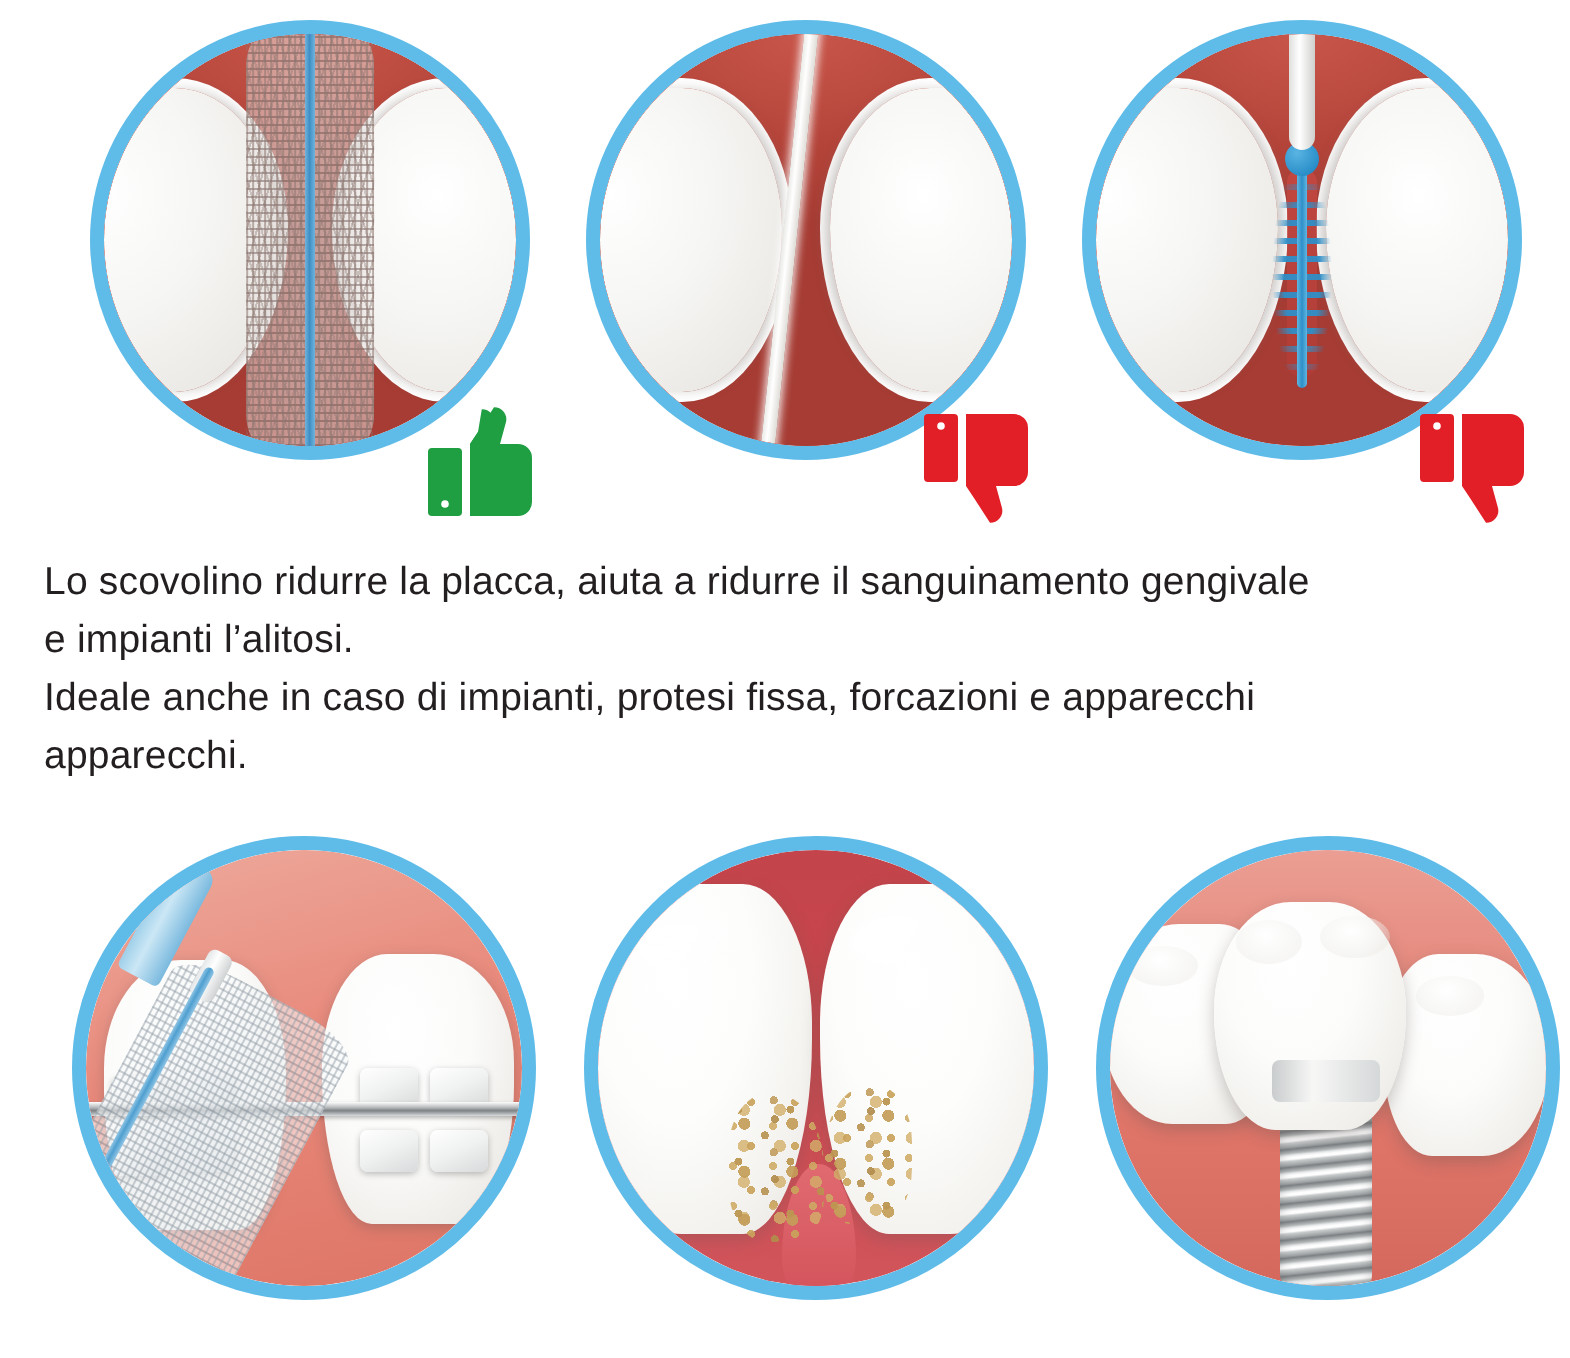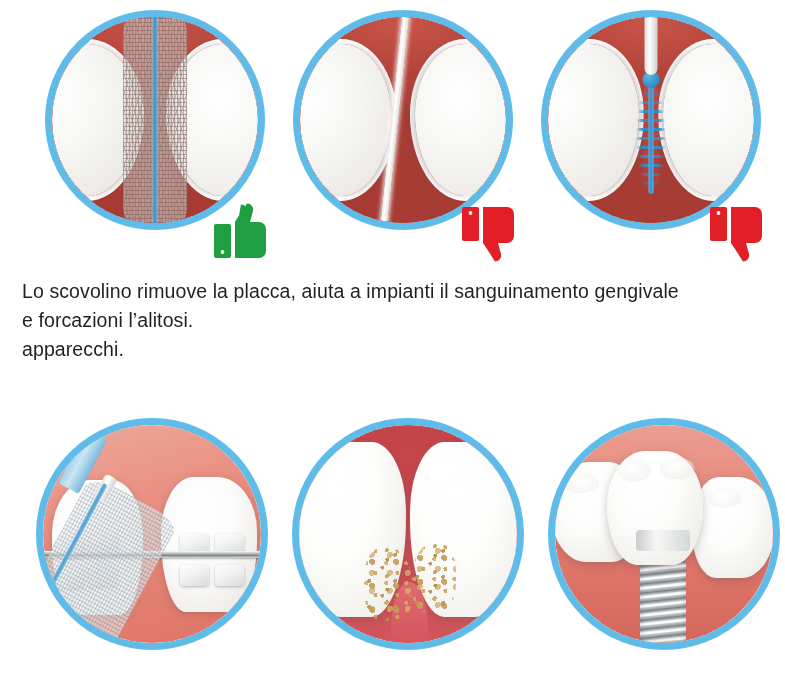--- a/index.html
+++ b/index.html
@@ -358,22 +358,23 @@
 </div>
 <div class="thumb" style="left:709px;top:205px;">
   <svg width="56" height="58" viewBox="0 0 56 58" aria-hidden="true">
     <rect x="1" y="2" width="17" height="34" rx="2" fill="#e21f26"></rect>
     <circle cx="9.5" cy="8" r="1.9" fill="#ffffff"></circle>
     <path d="M24 2 H46 a7 7 0 0 1 7 7 V31 a7 7 0 0 1-7 7 h-9 l3 11 a6 6 0 0 1-6 7.4 L26 44 l-4-6 V2 z" fill="#e21f26"></path>
   </svg>
 </div>
 
 <div class="copy">
-  <p>Lo scovolino rimuove la placca, aiuta a impianti il sanguinamento gengivale</p>
-  <p>e forcazioni l’alitosi.</p>
+  <p>Lo scovolino ridurre la placca, aiuta a ridurre il sanguinamento gengivale</p>
+  <p>e impianti l’alitosi.</p>
+  <p>Ideale anche in caso di impianti, protesi fissa, forcazioni e apparecchi</p>
   <p>apparecchi.</p>
 </div>
 
 <div class="circle" style="left:36px;top:418px;width:232px;height:232px;">
   <div class="inner">
     <div class="gum-salmon"></div>
     <div class="bl-tooth a"></div>
     <div class="bl-tooth b"></div>
 
     <div class="bracket" style="left:6%;top:52%;width:13%;height:9%;"></div>

